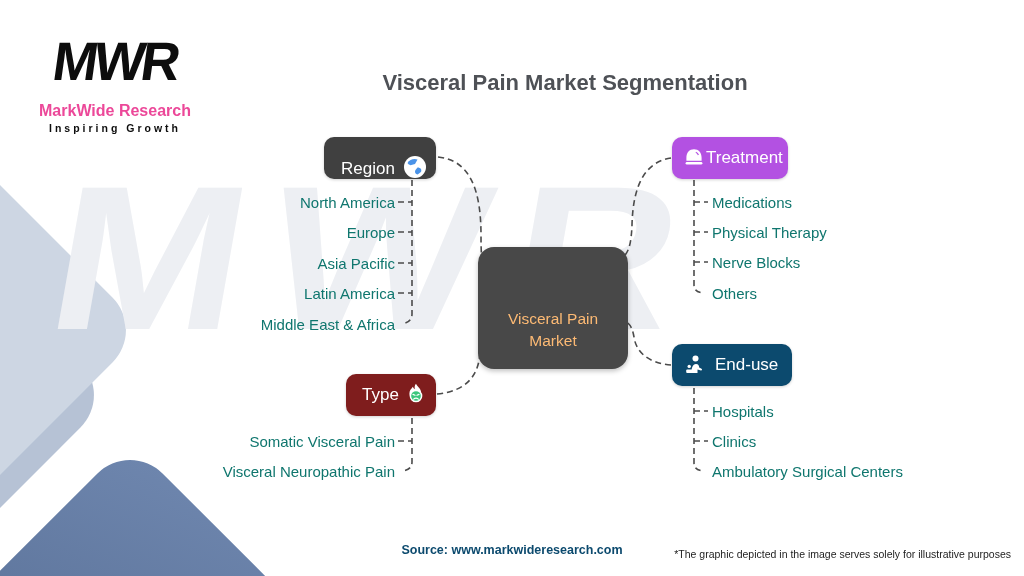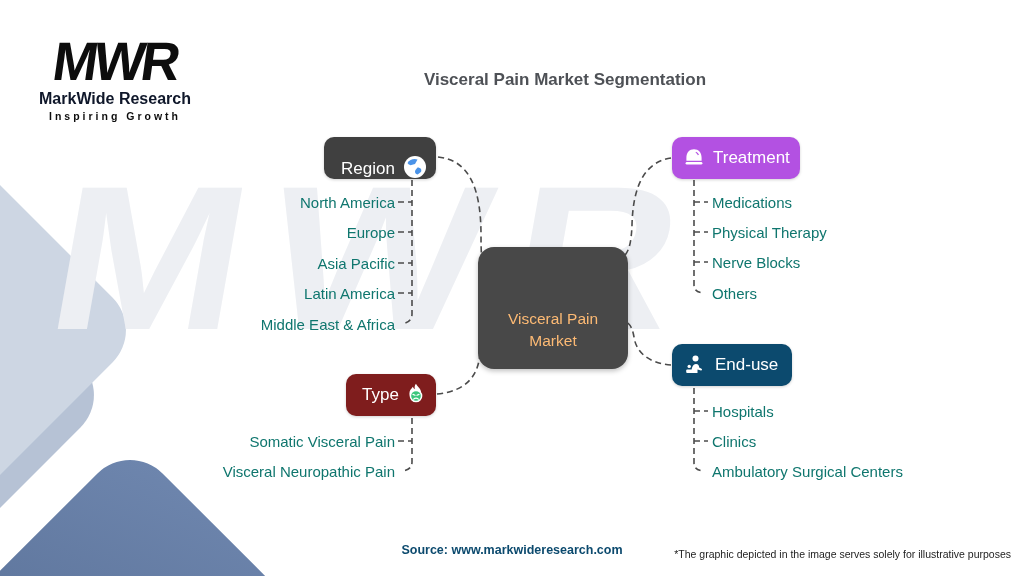--- a/index.html
+++ b/index.html
@@ -18,35 +18,35 @@
 
   
   #watermark{position:absolute;left:55px;top:128px;font-size:228px;font-weight:900;
              letter-spacing:26px;color:#edeff3;white-space:nowrap;z-index:4;
              transform:skewX(-10deg) scaleY(.9);user-select:none;}
 
   
   #logo{position:absolute;left:30px;top:34px;width:170px;text-align:center;z-index:8;}
   #logo-monogram{font-size:54px;line-height:54px;font-weight:900;color:#0d0d0d;
                  letter-spacing:-4px;transform:skewX(-8deg);}
-  #logo-name{font-size:16px;font-weight:800;color:#0f172a;margin-top:2px;}
+  #logo-name{font-size:16px;font-weight:800;color:#ec4899;margin-top:14px;}
   #logo-tagline{font-size:10.5px;font-weight:700;color:#0d0d0d;letter-spacing:3px;margin-top:2px;}
   #page-title{position:absolute;left:290px;top:70px;width:550px;text-align:center;
-              font-size:17px;font-weight:700;color:#4e5156;z-index:8;}
+              font-size:22px;font-weight:700;color:#4e5156;z-index:8;}
 
   
   #connectors{position:absolute;left:0;top:0;z-index:5;}
   #connectors path{fill:none;stroke:#4b4b4b;stroke-width:1.6;stroke-dasharray:6 4;}
 
   
   .node{position:absolute;height:42px;display:flex;align-items:center;border-radius:10px;
         color:#fff;font-size:17px;z-index:7;box-sizing:border-box;
         box-shadow:0 1px 3px rgba(0,0,0,.18);}
   #node-region{left:324px;top:137px;width:112px;padding:0 9px 0 17px;justify-content:space-between;}
-  #node-treatment{left:672px;top:137px;width:128px;padding:16px 10px;gap:7px;}
+  #node-treatment{left:672px;top:137px;width:116px;padding:16px 10px;gap:0;}
   #node-type{left:346px;top:374px;width:90px;padding:0 8px 0 15px;justify-content:space-between;}
   #node-enduse{left:672px;top:344px;width:120px;padding:0 10px;gap:9px;}
   .node .ic{width:24px;height:24px;flex:0 0 auto;}
 
   #node-center{position:absolute;left:478px;top:247px;width:150px;height:122px;
                background:#484848;border-radius:16px;z-index:7;display:flex;
                align-items:center;justify-content:center;text-align:center;
                color:#fdba74;font-size:15.5px;line-height:1.42;padding:44px 16px 0 16px;
                box-sizing:border-box;box-shadow:0 2px 5px rgba(0,0,0,.25);}
 

